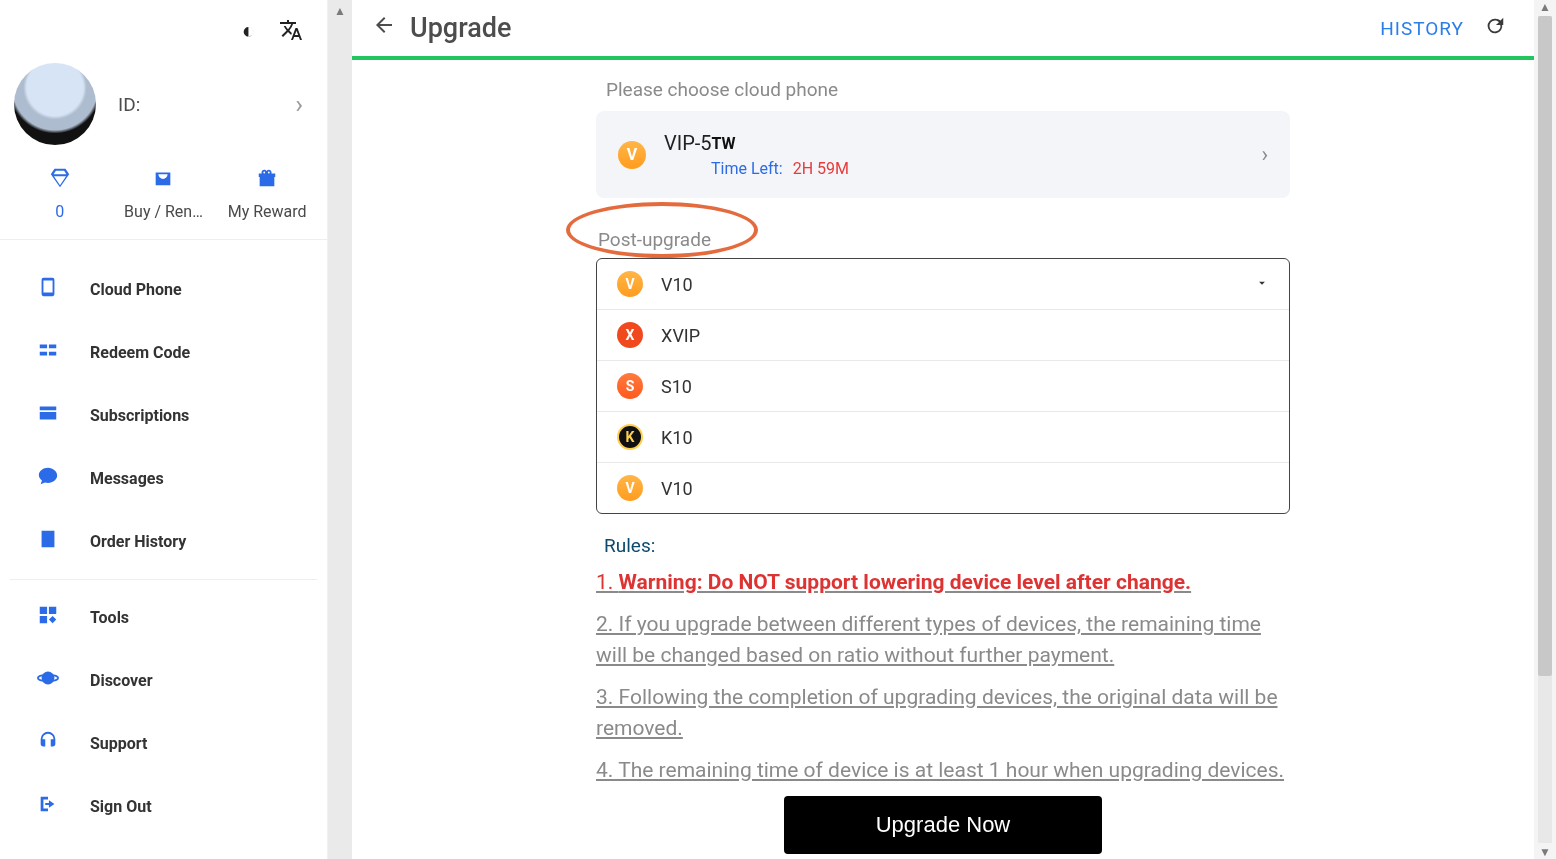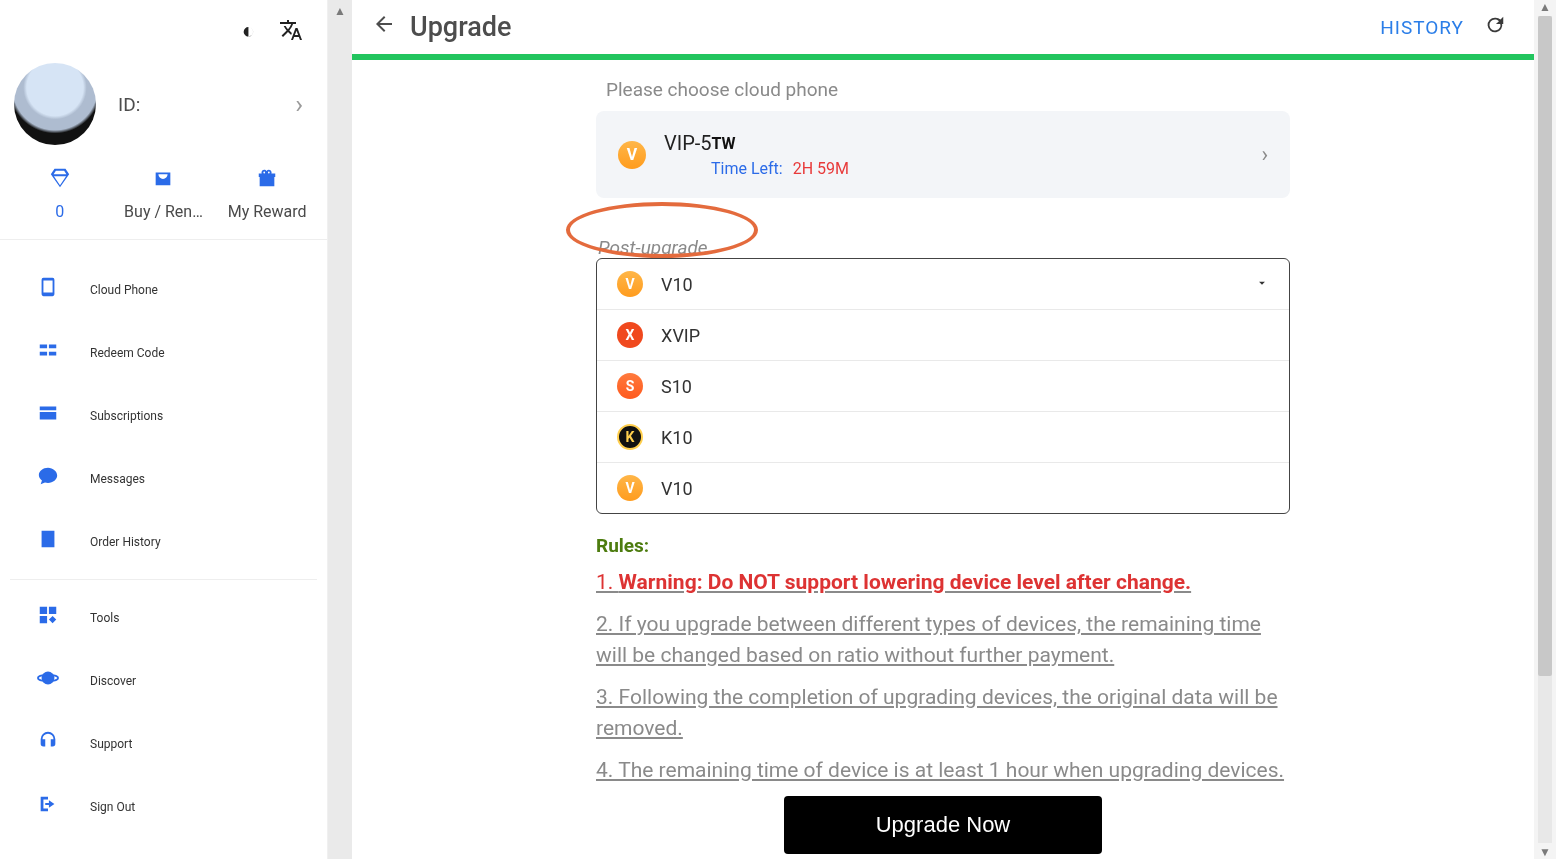--- a/index.html
+++ b/index.html
@@ -81,40 +81,41 @@
   }
   .quick-item .iconwrap { font-size: 22px; color:#2b6be8; }
   .quick-item .label { font-size: 16px; color:#4a4a4a; white-space: nowrap; overflow: hidden; text-overflow: ellipsis; max-width: 100%; }
   .quick-item .label.blue { color:#2b6be8; }
   .nav-list { padding: 18px 0 0 0; }
   .nav-list .nav-item {
     display: flex;
     align-items: center;
     gap: 28px;
     padding: 18px 0 18px 34px;
-    font-size: 12px;
+    font-size: 16px;
     color: #333;
     cursor: pointer;
+    font-weight: bold;
   }
   .nav-list .nav-item .ico { width: 28px; color:#2b6be8; font-size:22px; text-align:center; }
   .nav-divider { border-top:1px solid #eee; margin: 6px 10px; }
 
   
   .main {
     flex: 1;
     display: flex;
     flex-direction: column;
     position: relative;
     min-width: 0;
   }
   .main-header {
     display: flex;
     align-items: center;
     padding: 10px 28px 10px 20px;
-    border-bottom: 6px solid #22c55e;
+    border-bottom: 4px solid #22c55e;
     min-height: 60px;
   }
   .back { font-size: 24px; color:#4d4d4d; cursor:pointer; padding: 0 14px 0 0;}
   .main-title { font-size: 27px; color:#4d4d4d; font-weight:500; }
   .hist-link { margin-left:auto; color:#2b7ee8; font-size:19px; letter-spacing:1px; cursor:pointer;}
   .refresh { margin-left: 20px; font-size:22px; color:#3a3a3a; cursor:pointer;}
   .main-body {
     flex: 1;
     overflow: auto;
     padding: 18px 0 0 0;
@@ -144,21 +145,21 @@
     flex-shrink:0;
   }
   .phone-name-line { display:flex; align-items:center; }
   .phone-name { font-size:20px; color:#222;}
   .phone-tag { font-size:16px; font-weight:700; color:#111;}
   .time-left-line { margin-top:4px; font-size:16px;margin-left:47px;}
   .time-left-label { color:#2b6be8;}
   .time-left-val { color:#e83a3a; margin-left:6px;}
   .post-upgrade-label-wrap { position:relative; margin-top:2px; height:44px;}
   .post-upgrade-label {
-    color:#8a8a8a; font-size:19px; position:absolute; left:2px; top:24px;font-style:italic;
+    color:#8a8a8a; font-size:19px; position:absolute; left:2px; top:16px;
   }
   .ellipse {
     position:absolute; left:-30px; top:-10px;
     width:192px; height:56px;
     border:4px solid #e46b3d; border-radius:50%;
     pointer-events:none;
   }
   .select-panel {
     border:1px solid #444; border-radius:6px;
     overflow:hidden;
@@ -173,21 +174,21 @@
   .select-row .chev { margin-left:auto; color:#333; font-size:16px;}
   .badge-circle {
     width:26px; height:26px; border-radius:50%;
     display:flex; align-items:center; justify-content:center;
     font-weight:700; font-size:14px; color:#fff; flex-shrink:0;
   }
   .badge-vv { background:linear-gradient(#ffb648,#ff9c1e); }
   .badge-x  { background:#f0491e; }
   .badge-s  { background:linear-gradient(#ff7a3d,#ff5a1e); }
   .badge-k  { background:#111; color:#ffcf4e; border:2px solid #ffcf4e; width:26px; height:26px;}
-  .rules-title { font-size:19px; color:#4d7c0f; margin:20px 0 10px 0;font-weight:bold;}
+  .rules-title { font-size:19px; color:#0c4a6e; margin:20px 0 10px 8px;}
   .rule-line { color:#8a8a8a; font-size:21px; line-height:1.5; margin-bottom:10px;text-decoration:underline;}
   .rule-line .warn { color:#d33; font-weight:700;}
   .rule-line .numred { color:#d33;}
   .upgrade-btn-wrap { display:flex; justify-content:center; margin-top:6px;}
   .upgrade-btn {
     background:#000000; color:#fff; font-size:22px;
     border:none; border-radius:4px;
     padding:16px 92px; cursor:pointer;
   }
   

